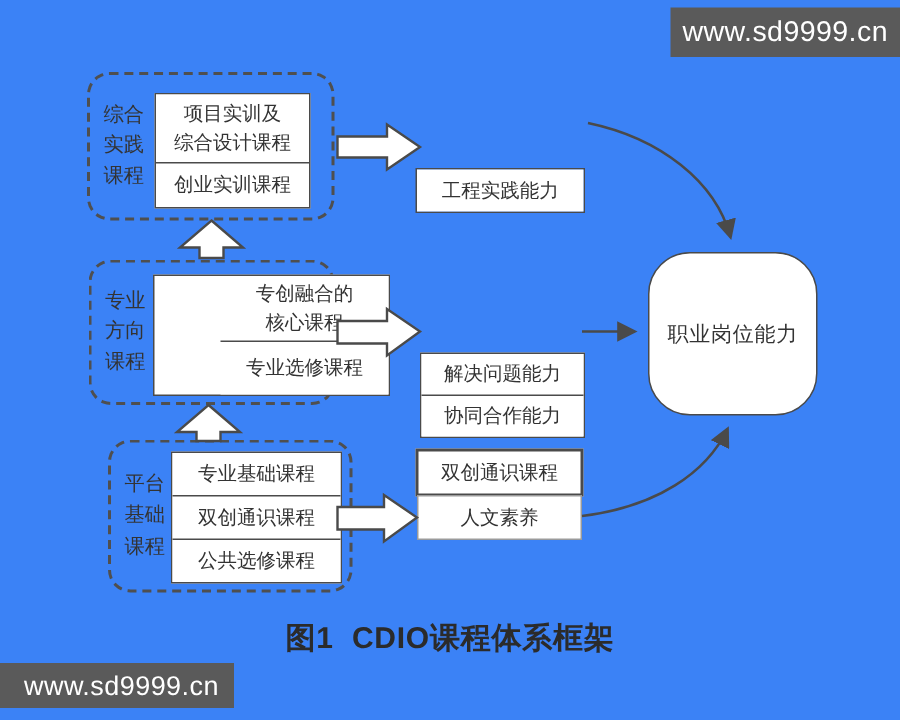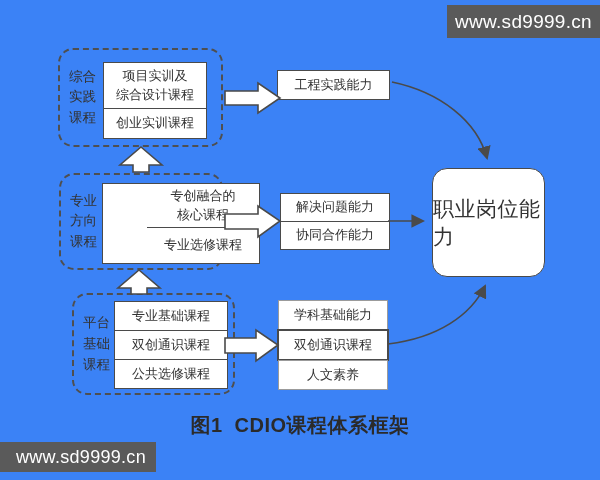--- a/index.html
+++ b/index.html
@@ -40,40 +40,40 @@
   .s1 { left:43px; top:12px; width:102px; }
   .s1 .cell:nth-child(1) { height:45px; }
   .s1 .cell:nth-child(2) { height:29px; }
   .s2 { left:41px; top:8px; width:112px;padding-left:44px; }
   .s2 .cell:nth-child(1) { height:43px; }
   .s2 .cell:nth-child(2) { height:35px; }
   .s3 { left:40px; top:6px; width:112px; }
   .s3 .cell { height:28px; }
 
   
-  .abox { position:absolute; border:1.5px solid #4a4a4a; background:#fff; box-sizing:content-box; }
+  .abox { position:absolute; border:1.5px solid #4a4a4a; background:#fff; box-sizing:content-box;margin-top:42px; }
   .a1 { left:277px; top:70px;  width:111px; }
   .a1 .cell { height:28px; }
   .a2 { left:280px; top:193px; width:108px; }
   .a2 .cell { height:27px; }
   .a3 { position:absolute; left:278px; top:300px; width:110px; }
   .a3 .c {
     display:flex; align-items:center; justify-content:center;
     font-size:13px; background:#fff; height:28px; box-sizing:content-box;
     border:1px solid #9b9b9b;
   }
   .a3 .c.mid { border:2px solid #4a4a4a; margin:-1px -1px 0; }
   .a3 .c.last { margin-top:-1px; }
 
   
   .outcome {
     position:absolute; left:432px; top:168px; width:113px; height:109px;
-    border:1.6px solid #4a4a4a; border-radius:15px; background:#fff;
+    border:1.6px solid #4a4a4a; border-radius:28px; background:#fff;
     display:flex; align-items:center; justify-content:center;
-    font-size:21px; box-sizing:border-box; letter-spacing:0.5px;
+    font-size:14px; box-sizing:border-box; letter-spacing:0.5px;
   }
 
   .overlay { position:absolute; left:0; top:0; pointer-events:none; }
 
   .caption {
     position:absolute; left:0; right:0; top:412px; text-align:center;
     font-size:20px; font-weight:bold; color:#2b2b2b; white-space:pre; letter-spacing:0.5px;
   }
 </style>
 </head>
@@ -120,21 +120,20 @@
   <div class="abox a1">
     <div class="cell">工程实践能力</div>
   </div>
 
   <div class="abox a2">
     <div class="cell">解决问题能力</div>
     <div class="cell">协同合作能力</div>
   </div>
 
   <div class="a3">
-    <div class="c">学科基础能力</div>
     <div class="c mid">双创通识课程</div>
     <div class="c last">人文素养</div>
   </div>
 
   <div class="outcome">职业岗位能力</div>
 
   <svg class="overlay" width="600" height="480" viewBox="0 0 600 480">
     <defs>
       <marker id="ah" viewBox="0 0 10 10" refX="8.5" refY="5" markerWidth="8" markerHeight="8" orient="auto-start-reverse">
         <path d="M0,0 L10,5 L0,10 z" fill="#4a4a4a"></path>

